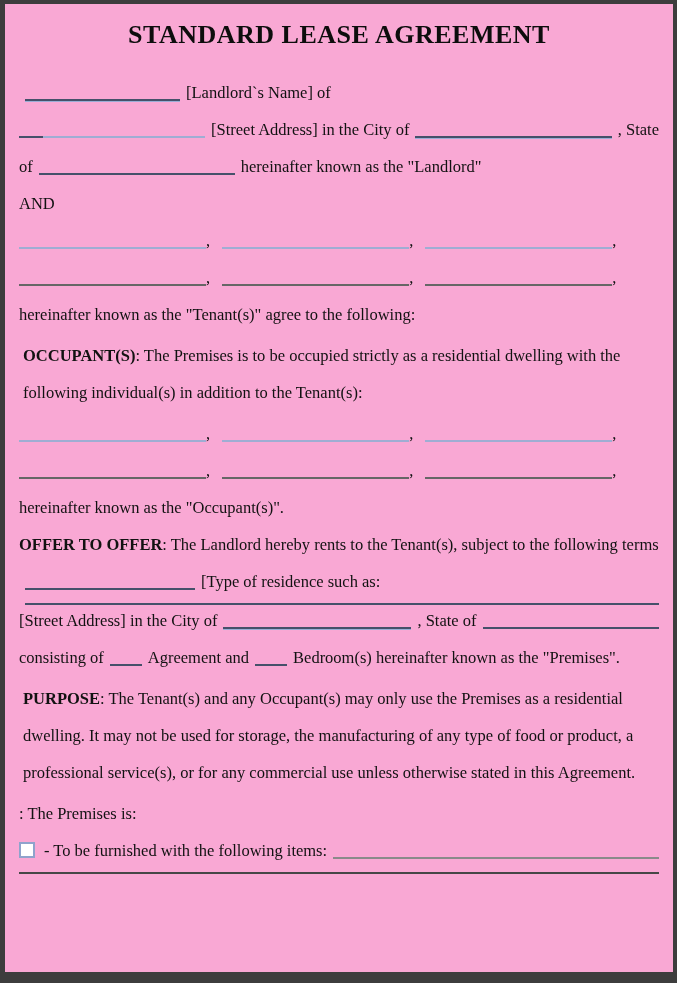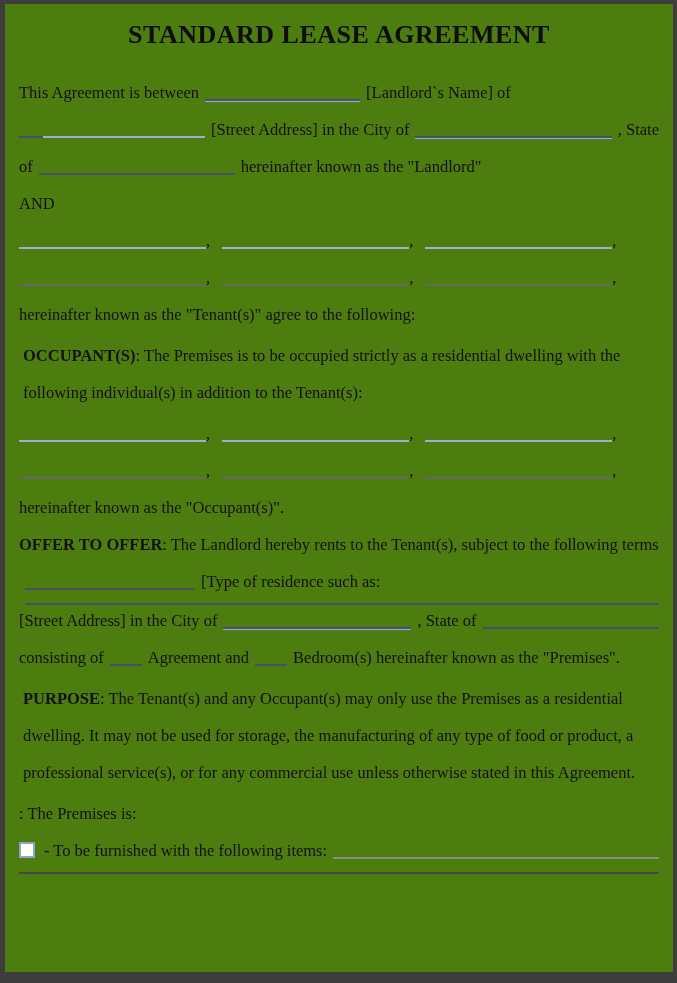--- a/index.html
+++ b/index.html
@@ -5,21 +5,21 @@
   html,body{margin:0;padding:0;}
   body{
     width:677px;height:983px;
     background:#3d3d3d;
     font-family:"Liberation Serif","DejaVu Serif",serif;
     position:relative;
     -webkit-font-smoothing:antialiased;
   }
   .page{
     position:absolute;top:4px;left:5px;right:4px;bottom:11px;
-    background:#4d7c0f;
+    background:#f9a8d4;
     overflow:hidden;
   }
   .doc{
     padding:0 14px;
     color:#121212;
     font-size:16.5px;
   }
   .title{
     text-align:center;
     font-weight:bold;
@@ -72,21 +72,20 @@
 </style>
 </head>
 <body>
 
 <div class="page">
   <div class="doc">
 
     <div class="title">STANDARD LEASE AGREEMENT</div>
 
     <div class="line">
-      <span>This Agreement is between</span>
       <span class="bk tint mx" style="width:155px"></span>
       <span>[Landlord`s Name] of</span>
     </div>
     <div class="line">
       <span class="bk" style="width:24px"></span>
       <span class="bk bk-blue" style="width:162px"></span>
       <span class="ml">[Street Address] in the City of</span>
       <span class="bk tint fill mx"></span>
       <span>, State</span>
     </div>

